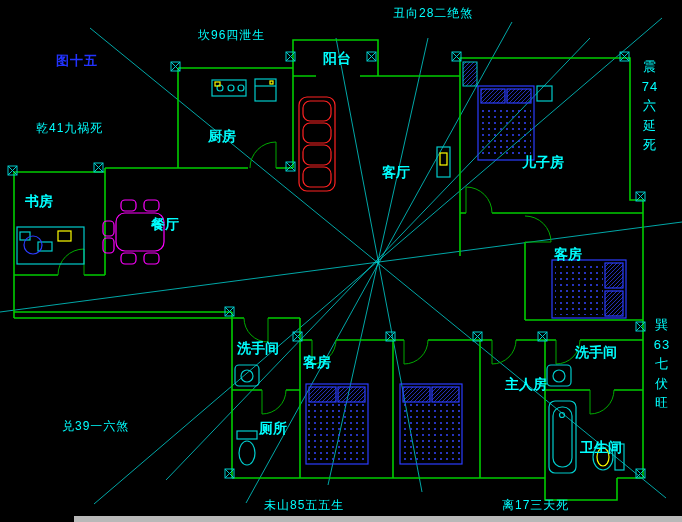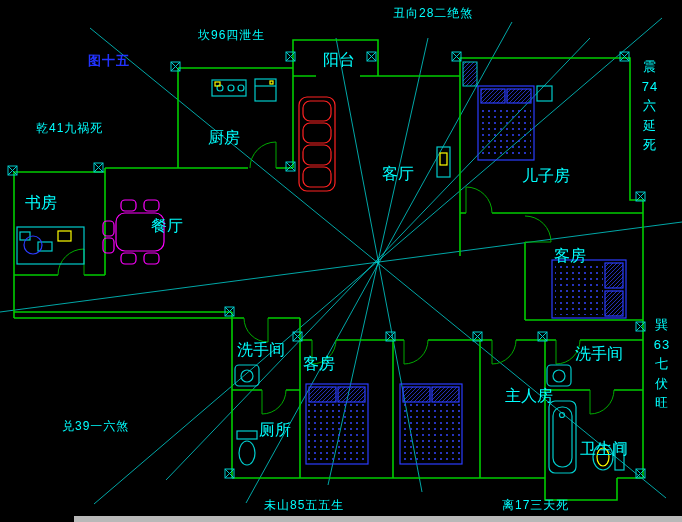--- a/index.html
+++ b/index.html
@@ -5,23 +5,23 @@
   html,body{margin:0;padding:0;background:#000;}
   .screen{
     position:relative;width:682px;height:522px;background:#000;
     overflow:hidden;font-family:"Liberation Sans",sans-serif;
   }
   .screen svg{position:absolute;left:0;top:0;}
   .lbl{
     position:absolute;color:#00ffff;font-size:12px;white-space:nowrap;
     letter-spacing:1px;line-height:1.1;
   }
-  .room{font-size:16px;letter-spacing:0;}
+  .room{font-size:14px;letter-spacing:0;font-weight:bold;}
   .vlabel{white-space:pre-line;text-align:center;line-height:1.5;font-size:13px;width:28px;}
-  .figure{color:#2233ff;font-weight:bold;font-size:13px;margin-left:32px;}
+  .figure{color:#2233ff;font-weight:bold;font-size:13px;}
   .bottom-bar{position:absolute;left:74px;top:516px;width:608px;height:6px;background:#b8b8b8;}
 </style>
 </head>
 <body>
 
 <div class="screen">
 
   <svg width="682" height="522" viewBox="0 0 682 522">
     <defs>
       <pattern id="dots" width="6" height="6" patternUnits="userSpaceOnUse">
@@ -241,25 +241,25 @@
 七
 伏
 旺</div>
   <div class="lbl" style="left:62px;top:420px">兑39一六煞</div>
   <div class="lbl" style="left:264px;top:499px">未山85五五生</div>
   <div class="lbl" style="left:502px;top:499px">离17三天死</div>
 
   <div class="lbl room" style="left:323px;top:51px">阳台</div>
   <div class="lbl room" style="left:208px;top:129px">厨房</div>
   <div class="lbl room" style="left:382px;top:165px">客厅</div>
-  <div class="lbl room" style="left:522px;top:167px">儿子房</div>
+  <div class="lbl room" style="left:522px;top:155px">儿子房</div>
   <div class="lbl room" style="left:25px;top:194px">书房</div>
   <div class="lbl room" style="left:151px;top:217px">餐厅</div>
   <div class="lbl room" style="left:554px;top:247px">客房</div>
   <div class="lbl room" style="left:237px;top:341px">洗手间</div>
   <div class="lbl room" style="left:259px;top:421px">厕所</div>
   <div class="lbl room" style="left:303px;top:355px">客房</div>
-  <div class="lbl room" style="left:505px;top:387px">主人房</div>
+  <div class="lbl room" style="left:505px;top:377px">主人房</div>
   <div class="lbl room" style="left:575px;top:345px">洗手间</div>
   <div class="lbl room" style="left:580px;top:440px">卫生间</div>
 
   <div class="bottom-bar"></div>
 </div>
 
 </body></html>

